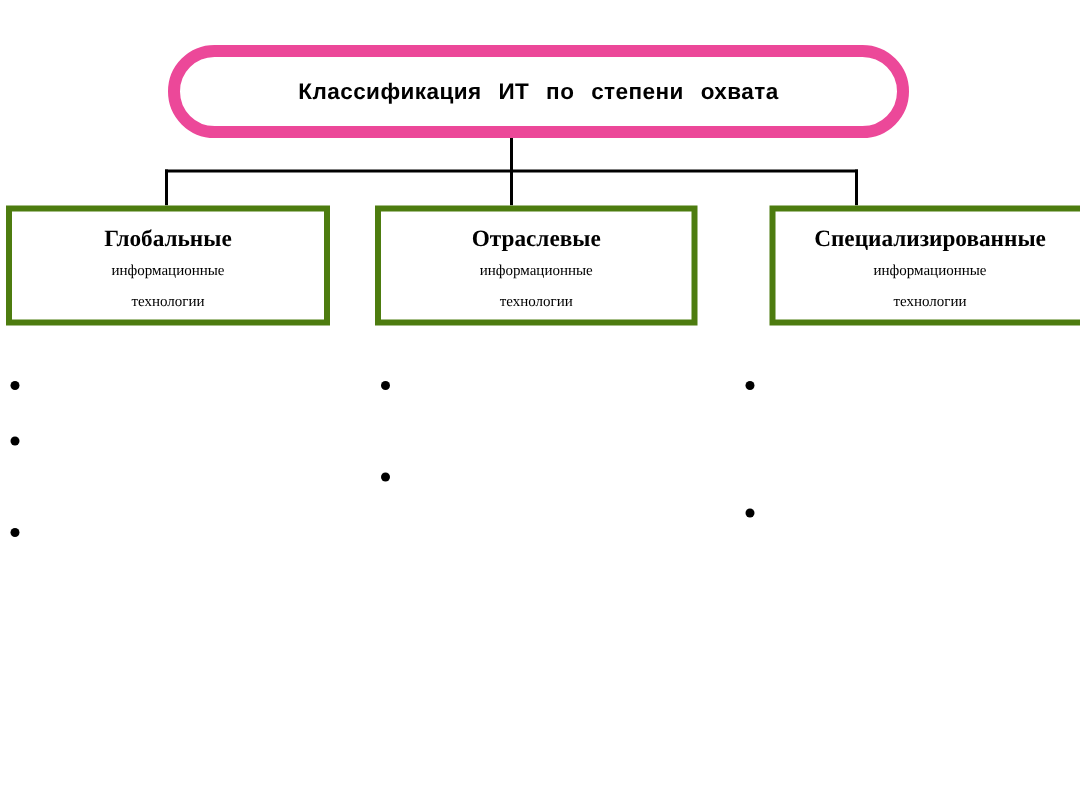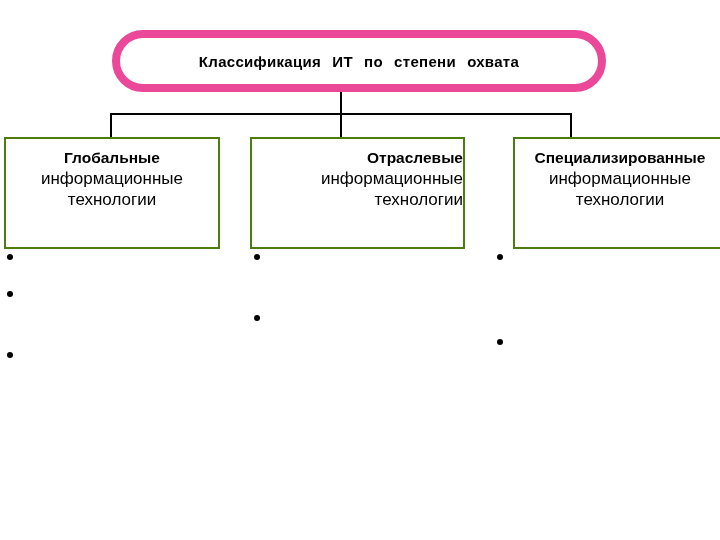--- a/index.html
+++ b/index.html
@@ -39,33 +39,34 @@
   .connector { position: absolute; background: #000000; }
   .conn-trunk      { left: 340px; top: 92px;  width: 2px;   height: 45px; }
   .conn-horizontal { left: 110px; top: 113px; width: 462px; height: 2px;  }
   .conn-left-drop  { left: 110px; top: 113px; width: 2px;   height: 24px; }
   .conn-right-drop { left: 570px; top: 113px; width: 2px;   height: 24px; }
 
   
   .node {
     position: absolute;
     top: 137px;
-    height: 112px;
-    border: 2px solid #4d7c0f;
+    height: 80px;
+    border: 4px solid #4d7c0f;
     background: #ffffff;
     display: flex; flex-direction: column;
     align-items: center; justify-content: flex-start;
     padding-top: 8px;
     text-align: center;
+    font-family: Liberation Serif, serif;
   }
   .node-1 { left: 4px;   width: 216px; }
-  .node-2 { left: 250px; width: 215px; align-items: flex-end; }
+  .node-2 { left: 250px; width: 215px; }
   .node-3 { left: 497px; width: 214px; margin-left: 16px; }
   .node .node-title { font-weight: bold; font-size: 15.5px; line-height: 21px; white-space: nowrap; }
-  .node .node-line  { font-size: 17px; line-height: 21px; white-space: nowrap; }
+  .node .node-line  { font-size: 10px; line-height: 21px; white-space: nowrap; }
 
   
   .bullet {
     position: absolute;
     width: 6px; height: 6px;
     border-radius: 50%;
     background: #000000;
   }
   .b-1-1 { left: 7px;   top: 254px; }
   .b-1-2 { left: 7px;   top: 291px; }

